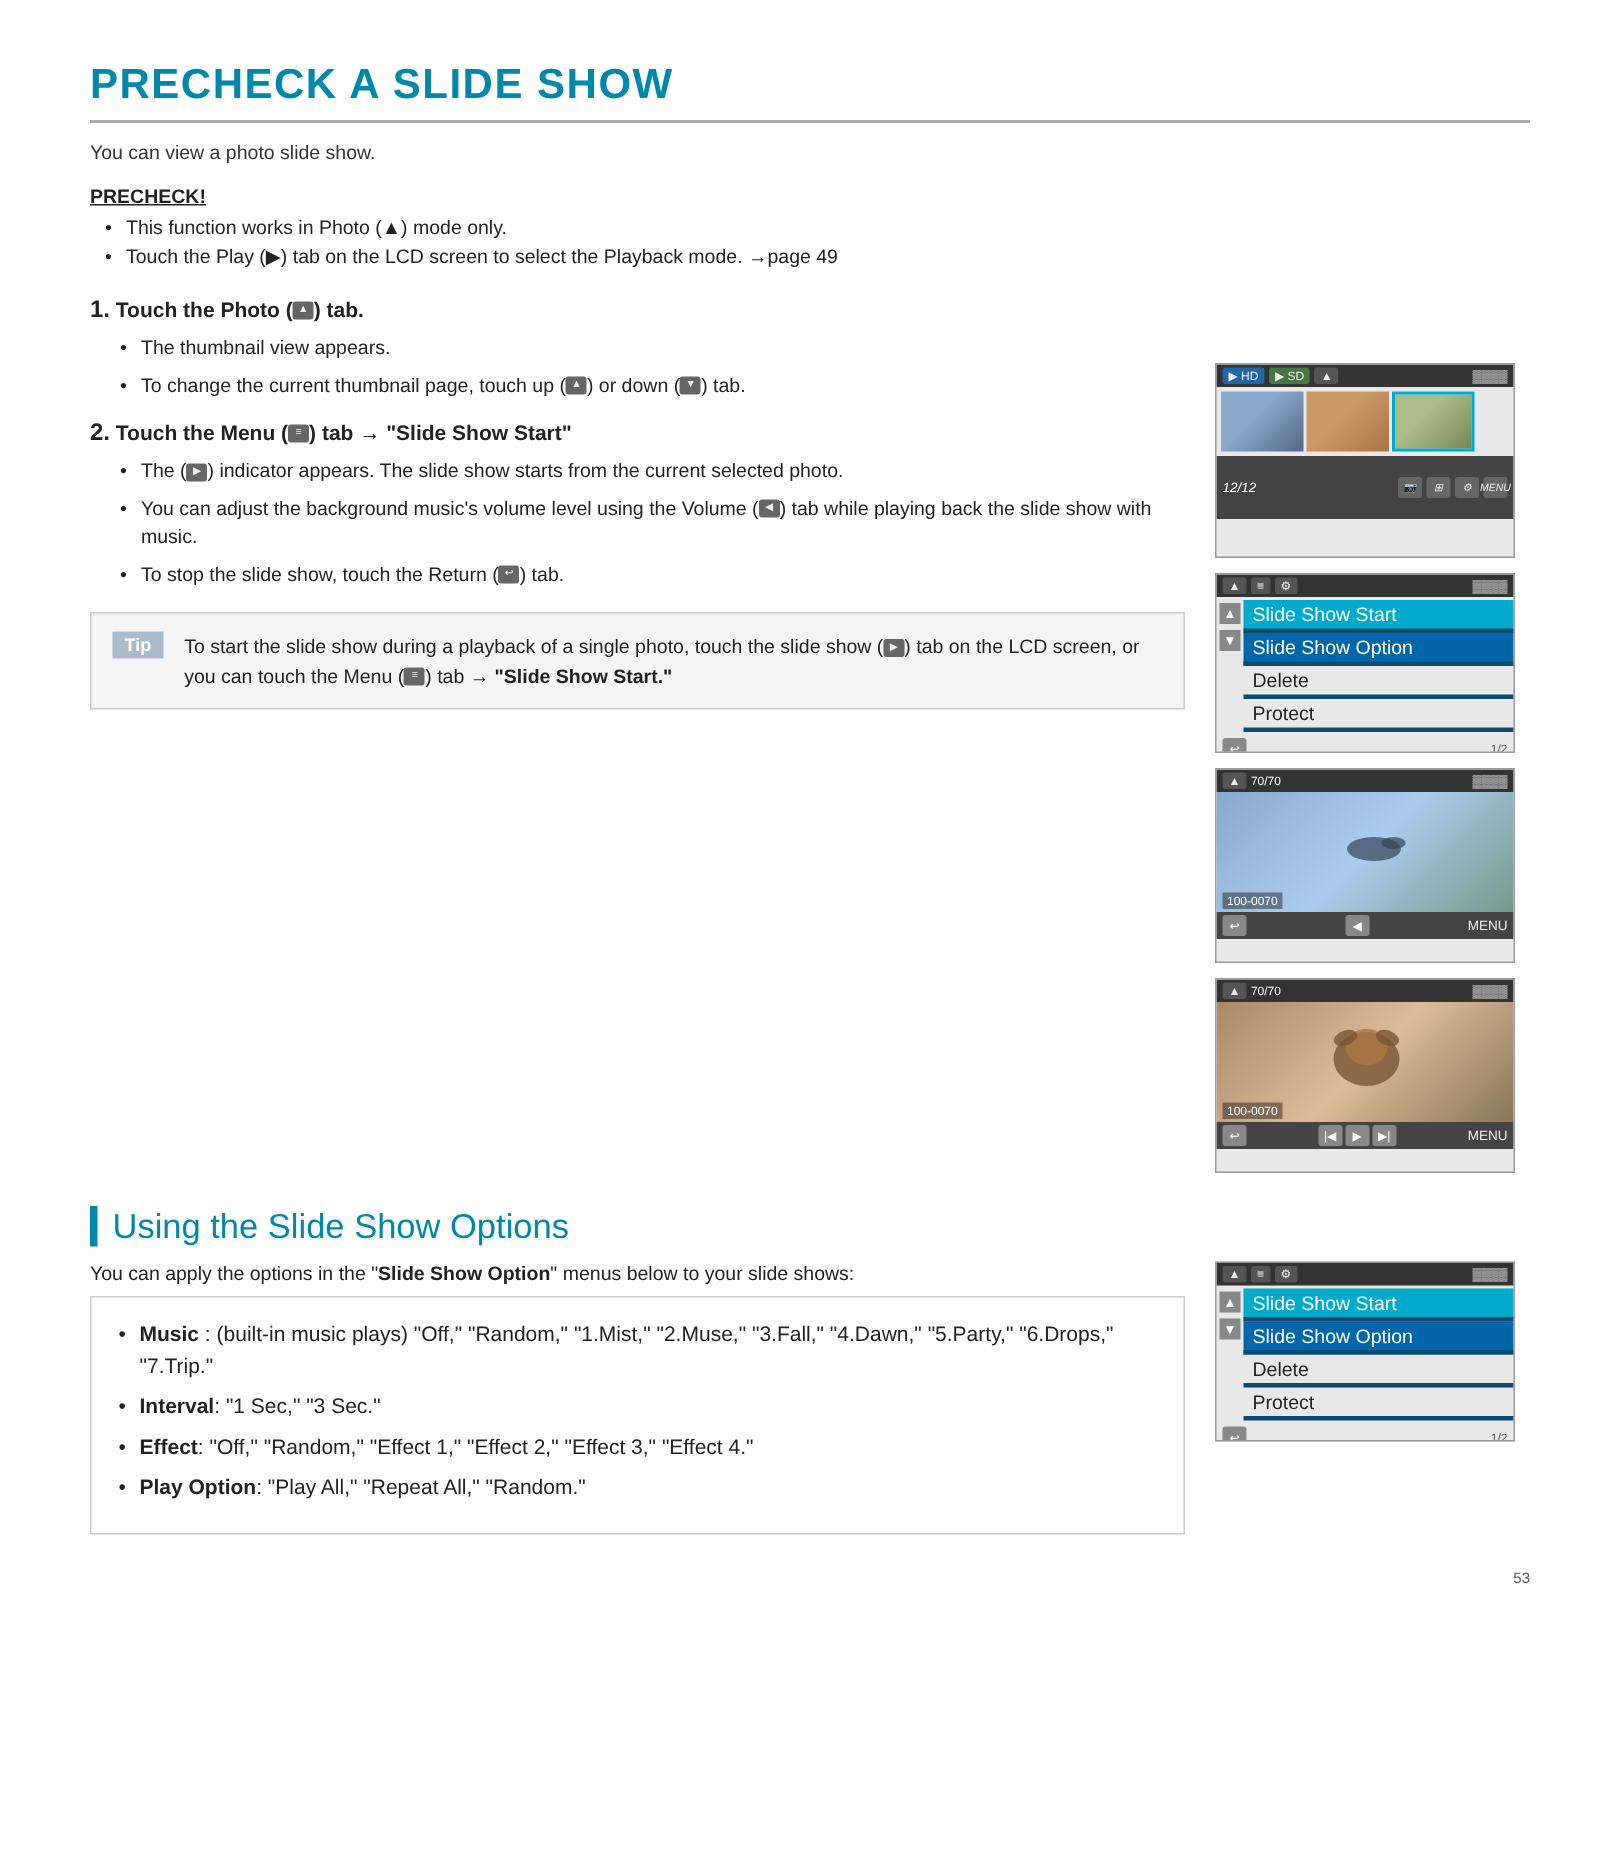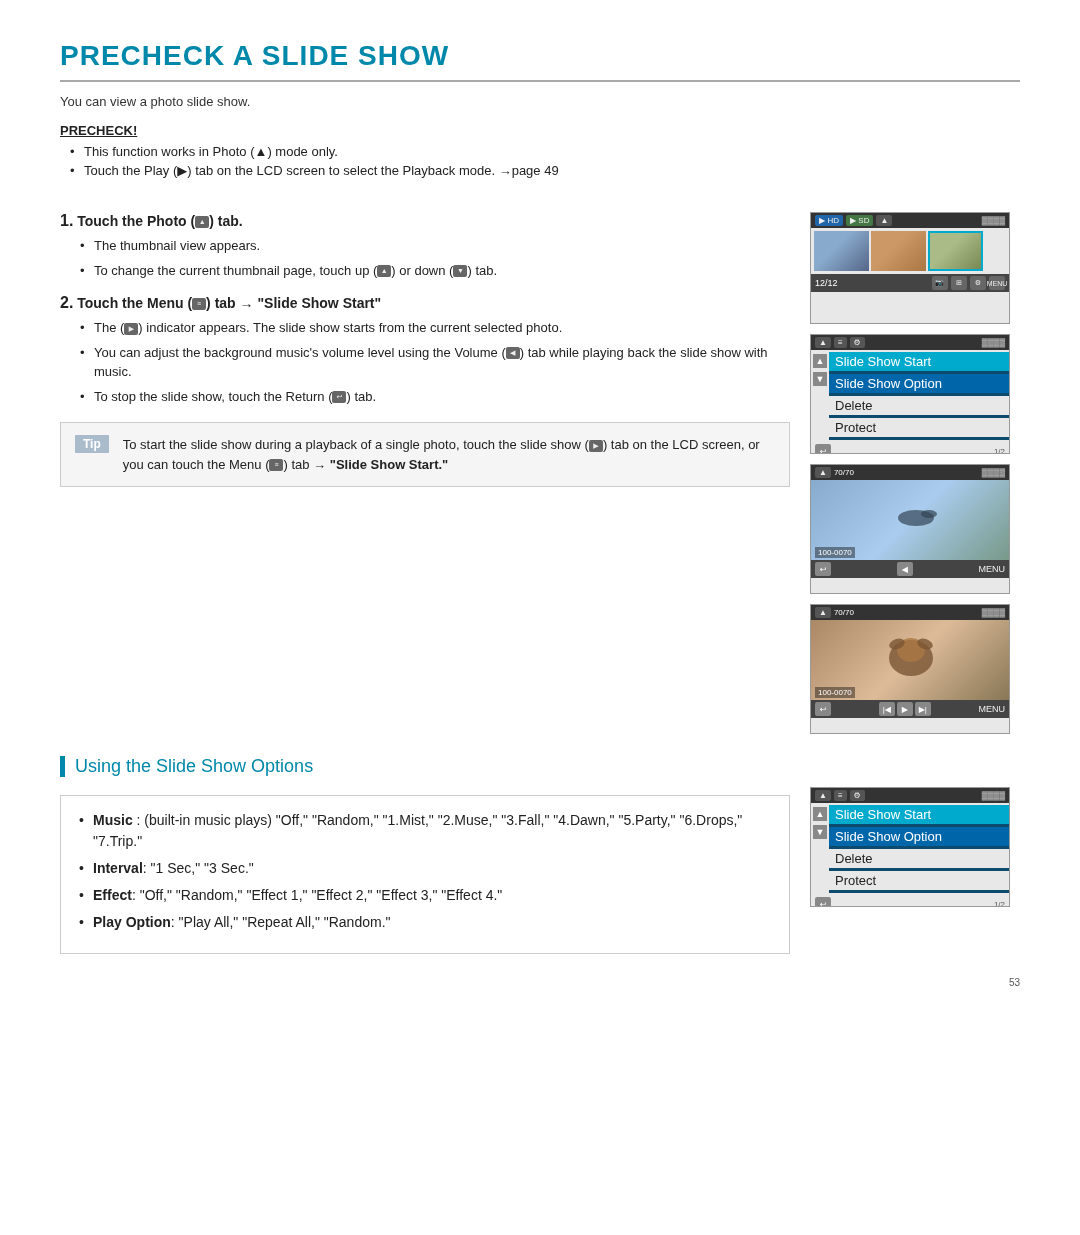--- a/index.html
+++ b/index.html
@@ -33,21 +33,21 @@
     
     .precheck-label {
       font-size: 13px;
       font-weight: bold;
       text-decoration: underline;
       margin-bottom: 6px;
     }
 
     .precheck-list {
       list-style: none;
-      margin-bottom: 34px;
+      margin-bottom: 20px;
       padding-left: 10px;
     }
     .precheck-list li {
       position: relative;
       padding-left: 14px;
       margin-bottom: 4px;
       font-size: 13px;
     }
     .precheck-list li::before {
       content: '•';
@@ -141,21 +141,21 @@
     }
 
     .section-bar {
       width: 5px;
       background: #0088aa;
       align-self: stretch;
       margin-right: 10px;
     }
 
     .section-title {
-      font-size: 18px;
+      font-size: 23px;
       color: #0088aa;
       font-weight: normal;
       text-align: center;
     }
 
     
     .bottom-content {
       display: flex;
       gap: 20px;
     }
@@ -202,21 +202,22 @@
     .camera-screen {
       background: #e8e8e8;
       border: 1px solid #999;
       width: 200px;
       font-size: 10px;
       position: relative;
       overflow: hidden;
     }
 
     .cam1 {
-      height: 112px;
+      height: 130px;
+      margin-top: 44px;
     }
     .cam2 {
       height: 120px;
     }
     .cam3 {
       height: 130px;
     }
     .cam4 {
       height: 130px;
     }
@@ -269,22 +270,23 @@
       background: linear-gradient(135deg, #cc9966 40%, #aa7744 100%);
     }
     .thumb-flower {
       background: linear-gradient(135deg, #aabb88 40%, #778855 100%);
     }
 
     .cam1-bottom {
       display: flex;
       align-items: center;
       justify-content: space-between;
-      padding: 2px 4px;
+      padding: 14px 4px;
       background: #444;
+      font-style: italic;
     }
 
     .cam1-counter {
       color: #fff;
       font-size: 9px;
     }
 
     .cam1-icons {
       display: flex;
       gap: 3px;
@@ -546,20 +548,23 @@
 </div>
 
 <div style="margin-top: 20px;">
   <div class="section-header">
     <div class="section-bar">&nbsp;</div>
     <span class="section-title">Using the Slide Show Options</span>
   </div>
 
   <div class="bottom-content">
     <div class="bottom-left">
+      <p>
+        You can apply the options in the "<strong>Slide Show Option</strong>" menus below to your slide shows:
+      </p>
       <ul class="options-list">
         <li><strong>Music</strong> : (built-in music plays) "Off," "Random," "1.Mist," "2.Muse," "3.Fall," "4.Dawn," "5.Party," "6.Drops," "7.Trip."</li>
         <li><strong>Interval</strong>: "1 Sec," "3 Sec."</li>
         <li><strong>Effect</strong>: "Off," "Random," "Effect 1," "Effect 2," "Effect 3," "Effect 4."</li>
         <li><strong>Play Option</strong>: "Play All," "Repeat All," "Random."</li>
       </ul>
     </div>
 
     <div class="bottom-right">
       <div class="camera-screen cam2" style="position:relative; width:200px;">

